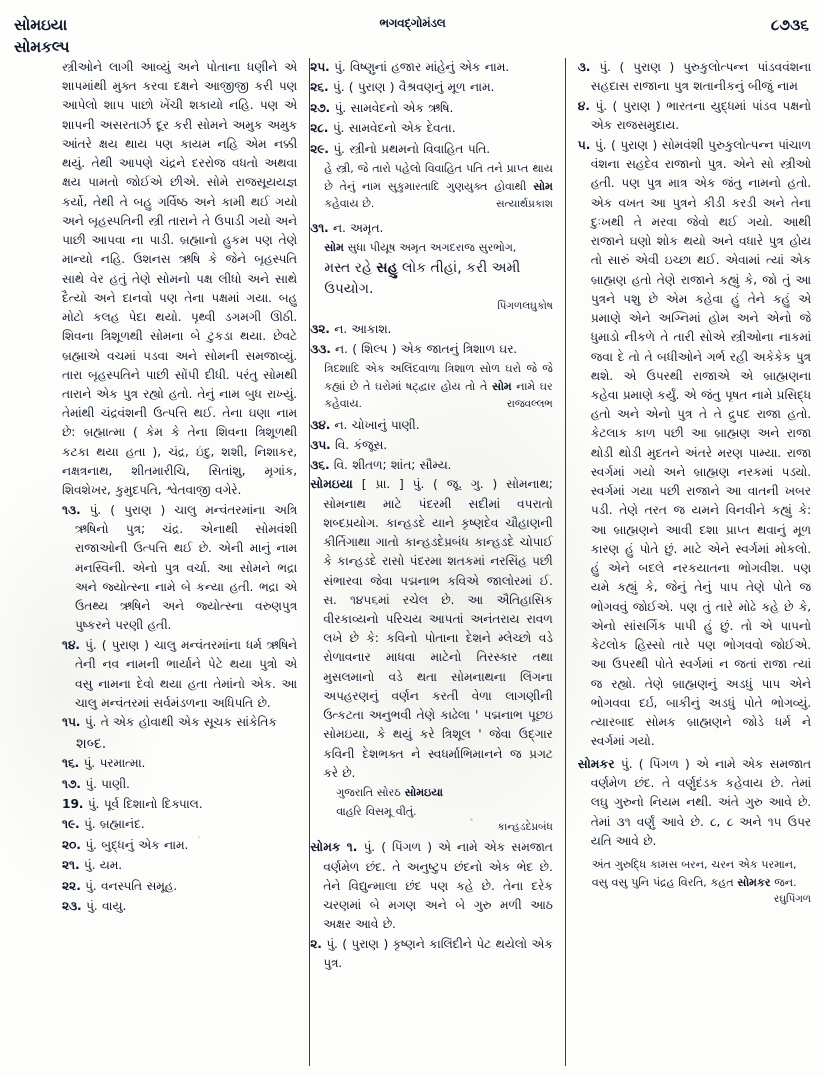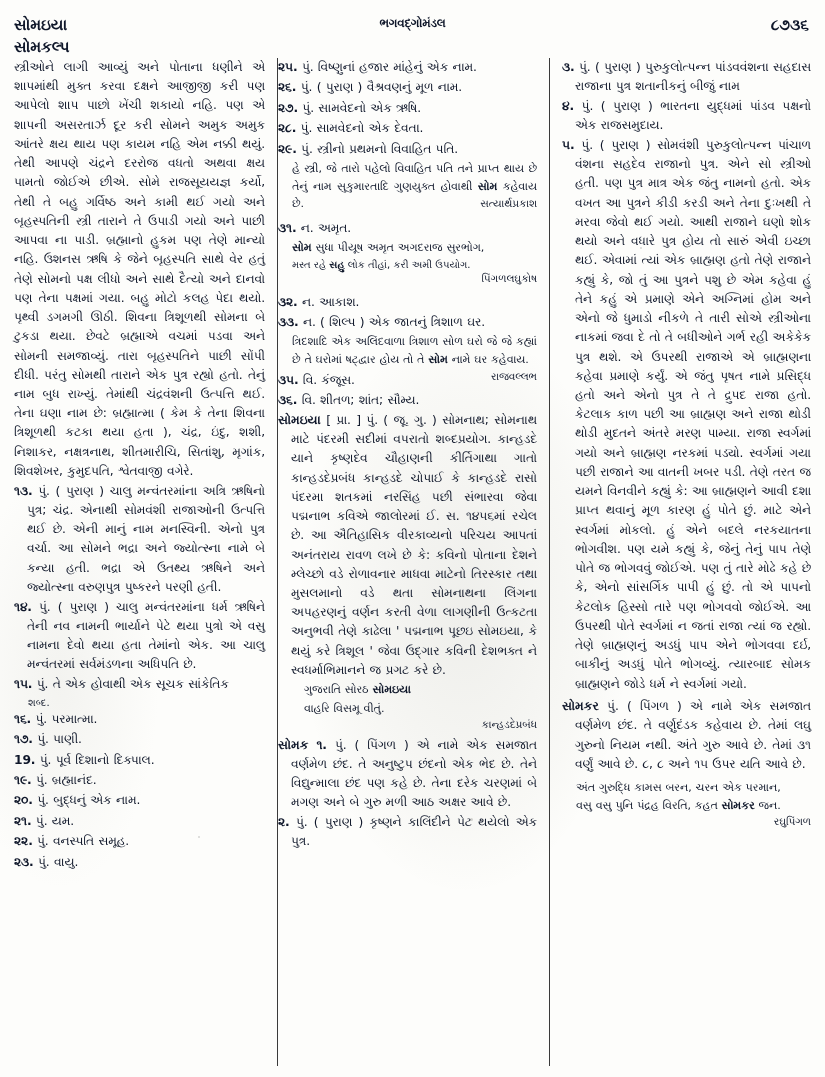--- a/index.html
+++ b/index.html
@@ -98,21 +98,21 @@
     height: 1010px;
     display: flex;
     z-index: 2;
   }
   .column {
     position: relative;
     box-sizing: border-box;
     height: 1008px;
     overflow: hidden;
   }
-  .col-1 { width: 277px; padding: 0 12px 0 14px; }
+  .col-1 { width: 277px; padding: 0 12px 0 14px; margin-left: 48px; }
   .col-2 { width: 272px; padding: 0 12px 0 0; border-left: 1.1px solid #3a3a3a; }
   .col-3 { width: 276px; padding: 0 14px 0 12px; border-left: 1.1px solid #3a3a3a; }
 
   
   .para {
     font-size: 12.3px;
     line-height: 1.565;
     text-align: justify;
     text-justify: inter-word;
     margin: 0 0 0.5px 0;
@@ -140,21 +140,21 @@
     margin: 1px 0 0 0;
     padding-left: 14px;
     word-spacing: 0.4px;
     letter-spacing: -0.1px;
   }
   .quote.center-ish {
     padding-left: 26px;
     text-align: left;
   }
   .quote-sm {
-    font-size: 10px;
+    font-size: 14px;
     line-height: 1.5;
     padding-left: 14px;
     margin: 0;
   }
   .src {
     font-size: 10.6px;
     text-align: right;
     margin: 0 0 2px 0;
     letter-spacing: -0.1px;
   }
@@ -309,20 +309,24 @@
 
       <div class="quote">
         <span>ત્રિદશાદિ એક અલિંદવાળા ત્રિશાળ સોળ ઘરો જે જે કહ્યાં છે તે ઘરોમાં ષટ્‌દ્વાર હોય તો તે</span>
         <span class="inline-bold">સોમ</span>
         <span>નામે ઘર કહેવાય.</span>
         <span class="src-inline">રાજવલ્લભ</span>
       </div>
       <div class="spacer-2"></div>
 
       <div class="para hang">
+        <span class="num">૩૪.</span>
+        <span>ન. ચોખાનું પાણી.</span>
+      </div>
+      <div class="para hang">
         <span class="num">૩૫.</span>
         <span>વિ. કંજૂસ.</span>
       </div>
       <div class="para hang">
         <span class="num">૩૬.</span>
         <span>વિ. શીતળ; શાંત; સૌમ્ય.</span>
       </div>
 
       <div class="para hang">
         <span class="hw">સોમઇયા</span>

